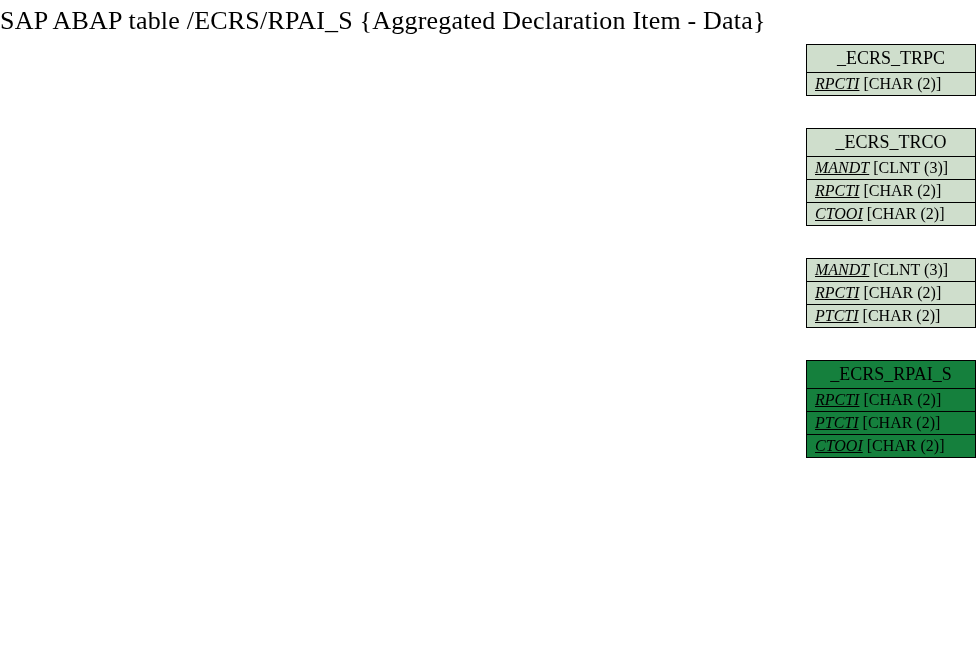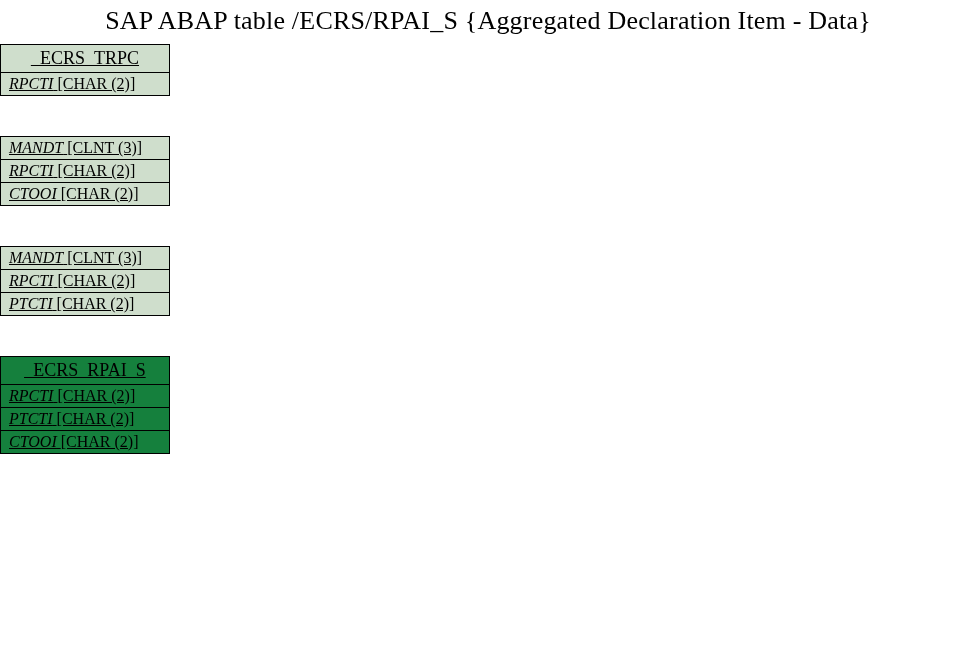--- a/index.html
+++ b/index.html
@@ -6,31 +6,30 @@
     margin: 0;
     padding: 0;
     width: 976px;
     height: 648px;
     background: #ffffff;
     font-family: "Times New Roman", Times, serif;
     color: #000;
   }
   .title {
     font-size: 26px;
-    text-align: center;
+    text-align: left;
     padding-top: 6px;
     padding-bottom: 8px;
     letter-spacing: 0.2px;
   }
   .stack {
     display: flex;
     flex-direction: column;
-    align-items: flex-start;
-    gap: 40px;
-    text-decoration: underline;
+    align-items: flex-end;
+    gap: 32px;
   }
   .entity {
     border: 1px solid #000;
     min-width: 170px;
     box-sizing: border-box;
   }
   .entity.green .header,
   .entity.green .row {
     background: #cfdecc;
   }
@@ -71,20 +70,21 @@
 
   <div class="entity green">
     <div class="header">_ECRS_TRPC</div>
     <div class="row">
       <span class="fieldname">RPCTI</span>
       <span class="fieldtype">[CHAR (2)]</span>
     </div>
   </div>
 
   <div class="entity green">
+    <div class="header">_ECRS_TRCO</div>
     <div class="row">
       <span class="fieldname">MANDT</span>
       <span class="fieldtype">[CLNT (3)]</span>
     </div>
     <div class="row">
       <span class="fieldname">RPCTI</span>
       <span class="fieldtype">[CHAR (2)]</span>
     </div>
     <div class="row">
       <span class="fieldname">CTOOI</span>

